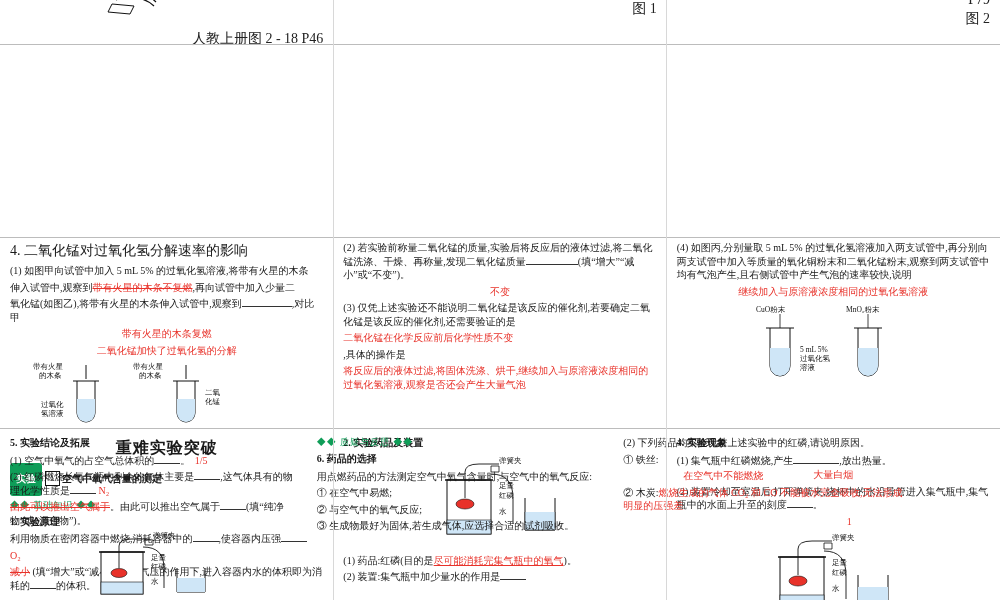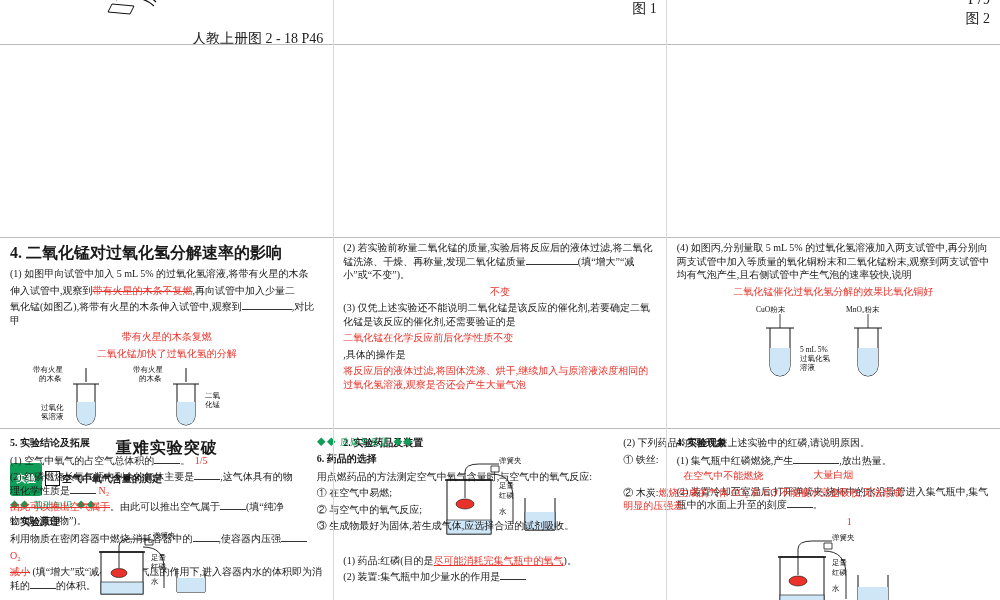--- a/index.html
+++ b/index.html
@@ -24,21 +24,21 @@
   .redu{color:#e8322a;text-decoration:underline;text-decoration-color:#e8322a;}
   .strike{color:#e8322a;text-decoration:line-through;text-decoration-color:#e8322a;}
   .bold{font-weight:bold;}
   p{margin:0 0 3px 0;line-height:1.45;}
   .tight{line-height:1.35;}
   .u{border-bottom:1px solid #333;display:inline-block;min-width:26px;}
   .ul-long{border-bottom:1px solid #333;display:inline-block;min-width:52px;}
 
   .caption{font-size:14px;text-align:right;color:#222;margin-top:2px;}
 
-  .hdr{font-weight:bold;font-size:16px;}
+  .hdr{font-weight:normal;font-size:14px;}
   .sec-title{font-weight:bold;font-size:16px;text-align:center;letter-spacing:1px;}
   .exp-badge{display:inline-block;background:#0f9d58;color:#fff;font-weight:bold;
              padding:9px 6px;border-radius:3px;font-size:10px;}
   .exp-num{display:inline-block;border:1px solid #111;width:13px;height:13px;line-height:13px;
            text-align:center;font-size:9px;vertical-align:1px;}
   .diamond{color:#0f9d58;font-size:9px;letter-spacing:1px;}
 
   svg{display:block;}
   .figwrap{display:flex;justify-content:center;align-items:flex-start;}
   .figrow{display:flex;justify-content:center;gap:18px;align-items:flex-end;}
@@ -120,21 +120,21 @@
       </p>
       <p class="red tight">二氧化锰在化学反应前后化学性质不变</p>
       <p class="tight">
         <span>,具体的操作是</span>
       </p>
       <p class="red tight">将反应后的液体过滤,将固体洗涤、烘干,继续加入与原溶液浓度相同的过氧化氢溶液,观察是否还会产生大量气泡</p>
     </div>
 
     <div class="cell">
       <p class="tight">(4) 如图丙,分别量取 5 mL 5% 的过氧化氢溶液加入两支试管中,再分别向两支试管中加入等质量的氧化铜粉末和二氧化锰粉末,观察到两支试管中均有气泡产生,且右侧试管中产生气泡的速率较快,说明</p>
-      <p class="red tight" style="text-align:center">二氧化锰催化过氧化氢分解的效果比氧化铜好</p>
+      <p class="red tight" style="text-align:center">继续加入与原溶液浓度相同的过氧化氢溶液</p>
       <div class="figwrap" style="margin-top:4px">
         <svg width="250" height="86" viewBox="0 0 250 86">
           <text class="lbl" x="48" y="10">CuO粉末</text>
           <text class="lbl" x="138" y="10">MnO₂粉末</text>
           <line x1="72" y1="12" x2="72" y2="26" stroke="#111" stroke-width=".8"></line>
           <line x1="160" y1="12" x2="160" y2="26" stroke="#111" stroke-width=".8"></line>
           <path d="M62 26 L62 64 a10 10 0 0 0 20 0 L82 26" stroke="#111" fill="#fff" stroke-width="1"></path>
           <path d="M62 46 L62 64 a10 10 0 0 0 20 0 L82 46 Z" fill="#cfe6f7" stroke="none"></path>
           <line x1="58" y1="26" x2="86" y2="26" stroke="#111" stroke-width="1"></line>
           <path d="M150 26 L150 64 a10 10 0 0 0 20 0 L170 26" stroke="#111" fill="#fff" stroke-width="1"></path>

